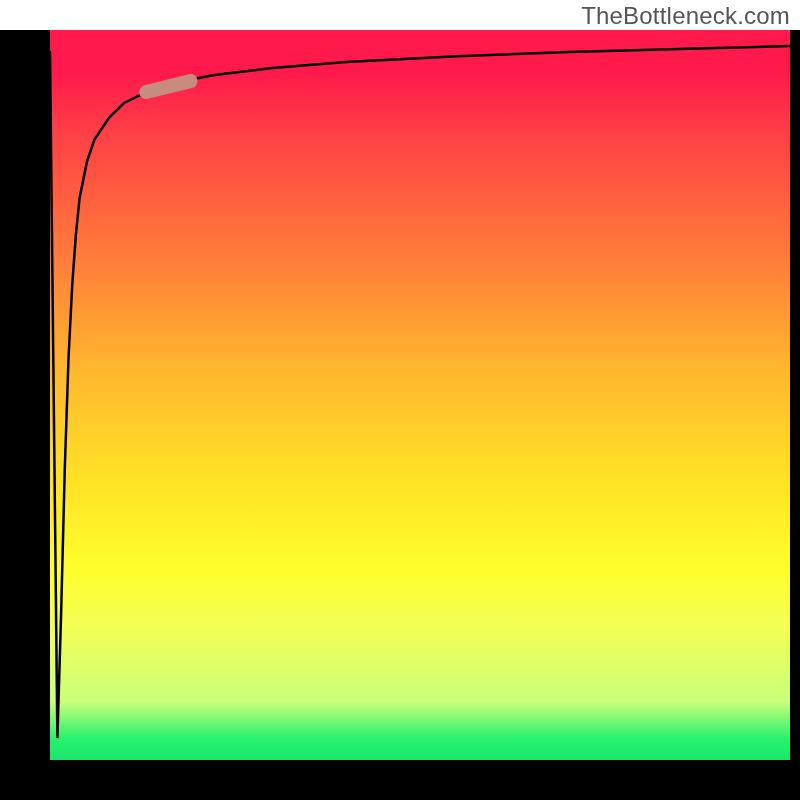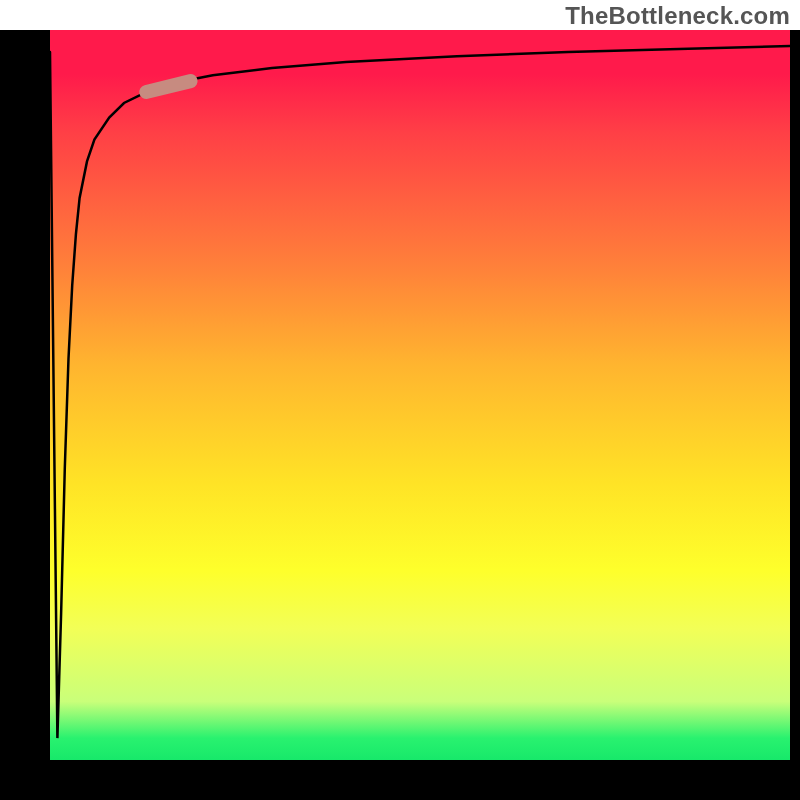--- a/index.html
+++ b/index.html
@@ -15,21 +15,21 @@
     position: relative;
     width: 800px;
     height: 800px;
   }
   .attribution {
     position: absolute;
     top: 2px;
     right: 10px;
     font-size: 24px;
     color: #555;
-    font-weight: 700;
+    font-weight: 400;
     letter-spacing: 0.2px;
   }
   .plot-area {
     position: absolute;
     
     left: 50px;
     top: 30px;
     width: 740px;   
     height: 730px;  
     background: linear-gradient(

